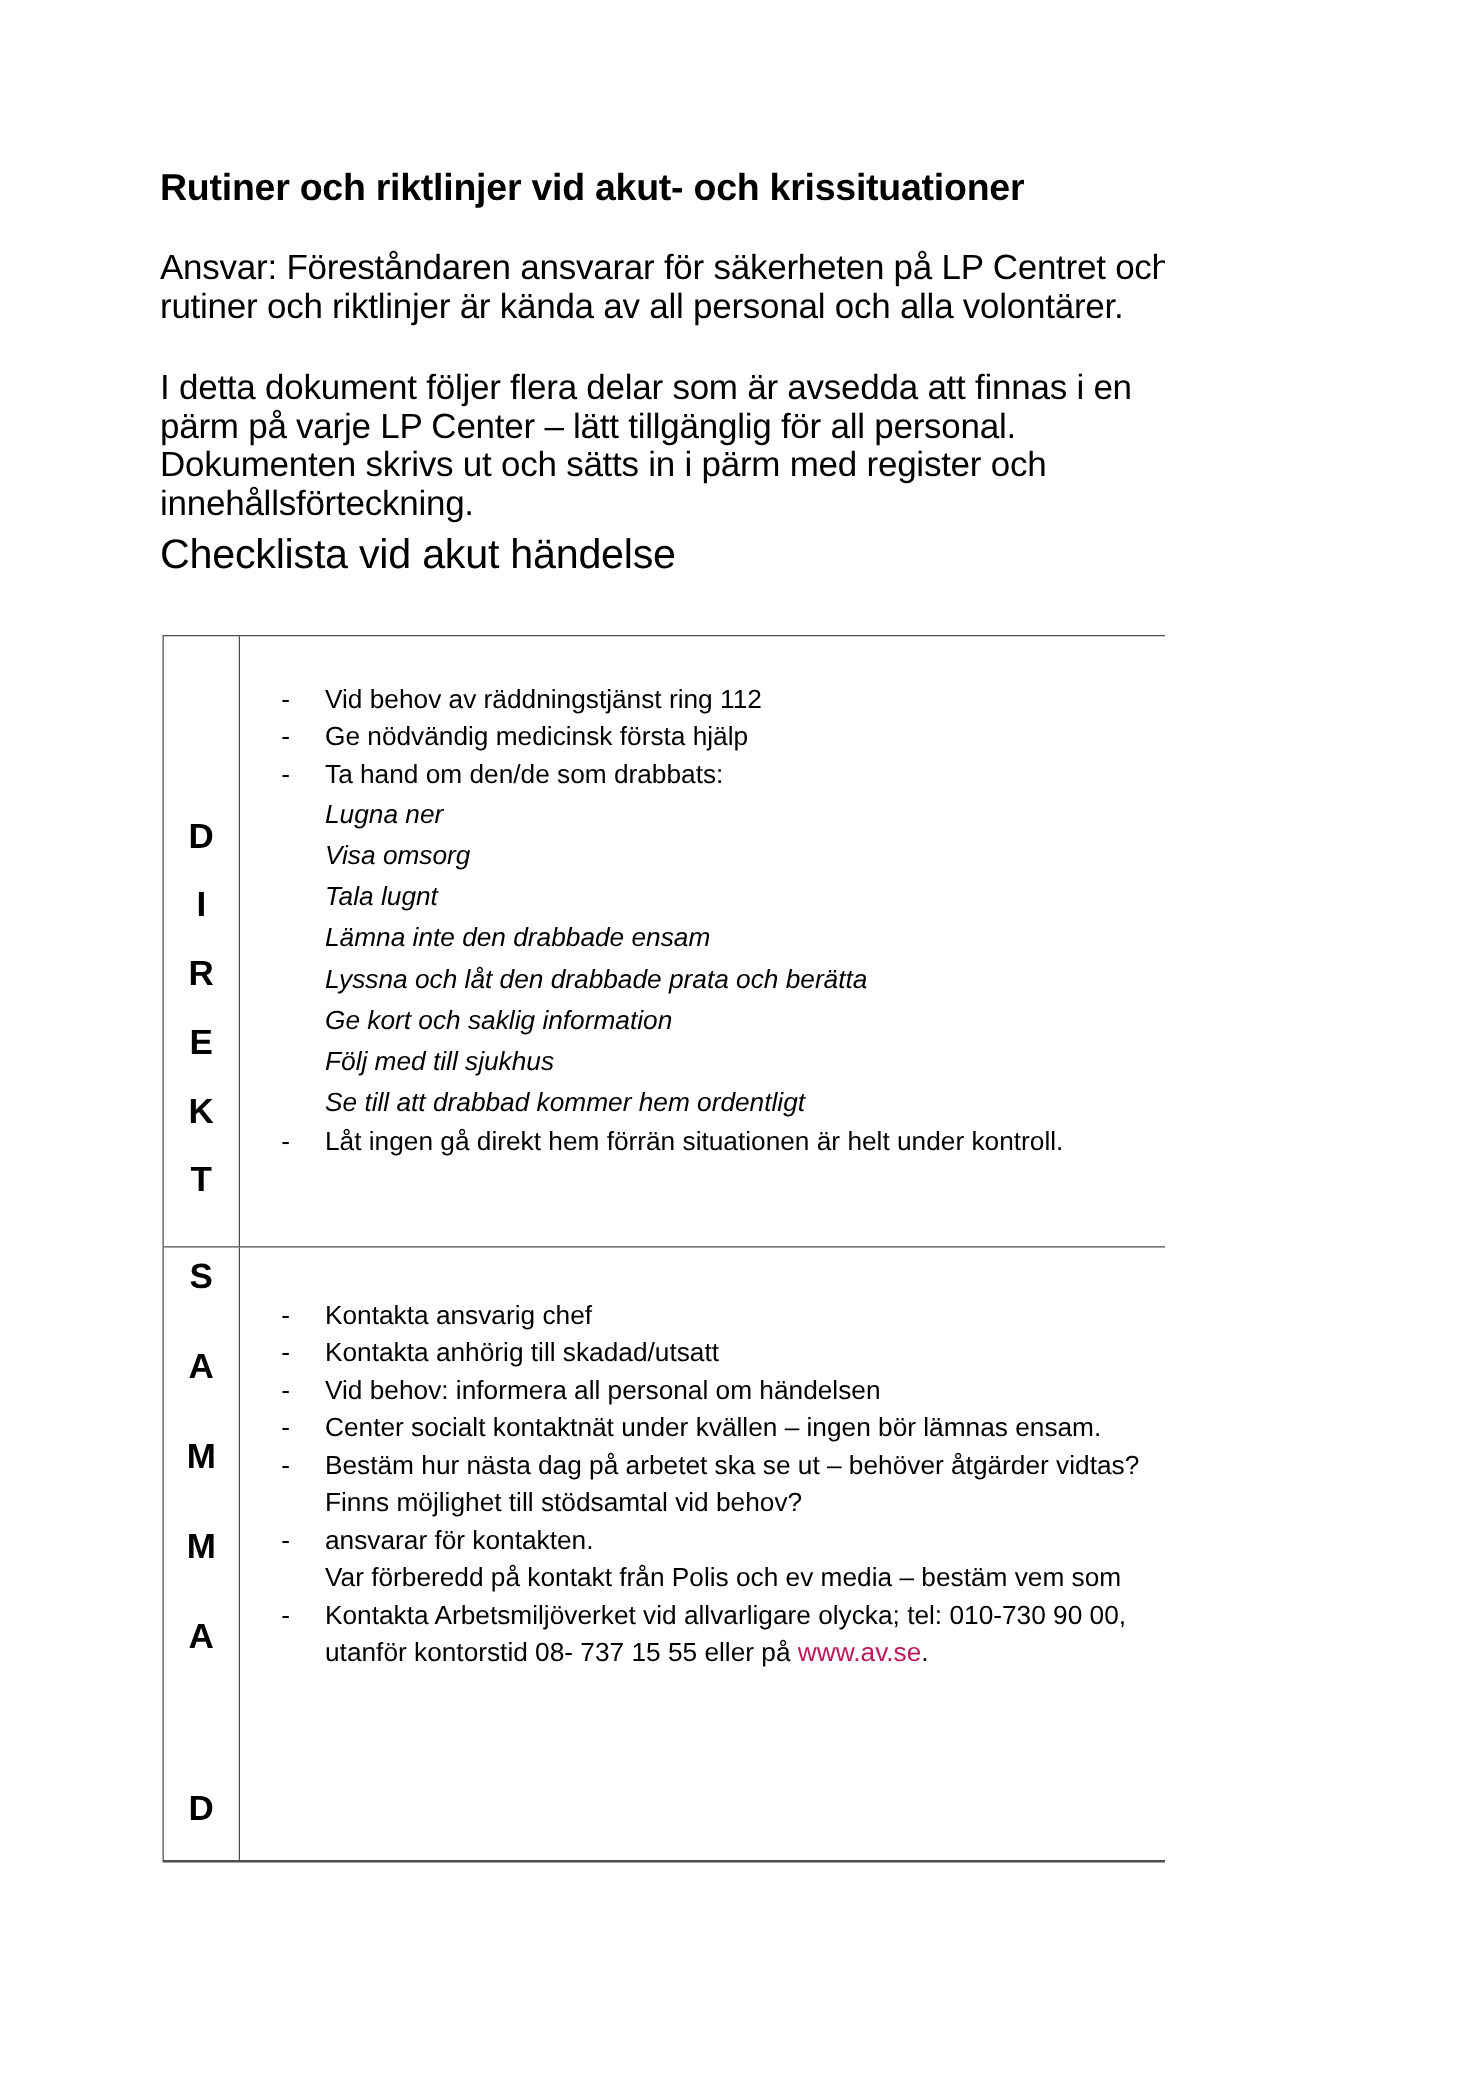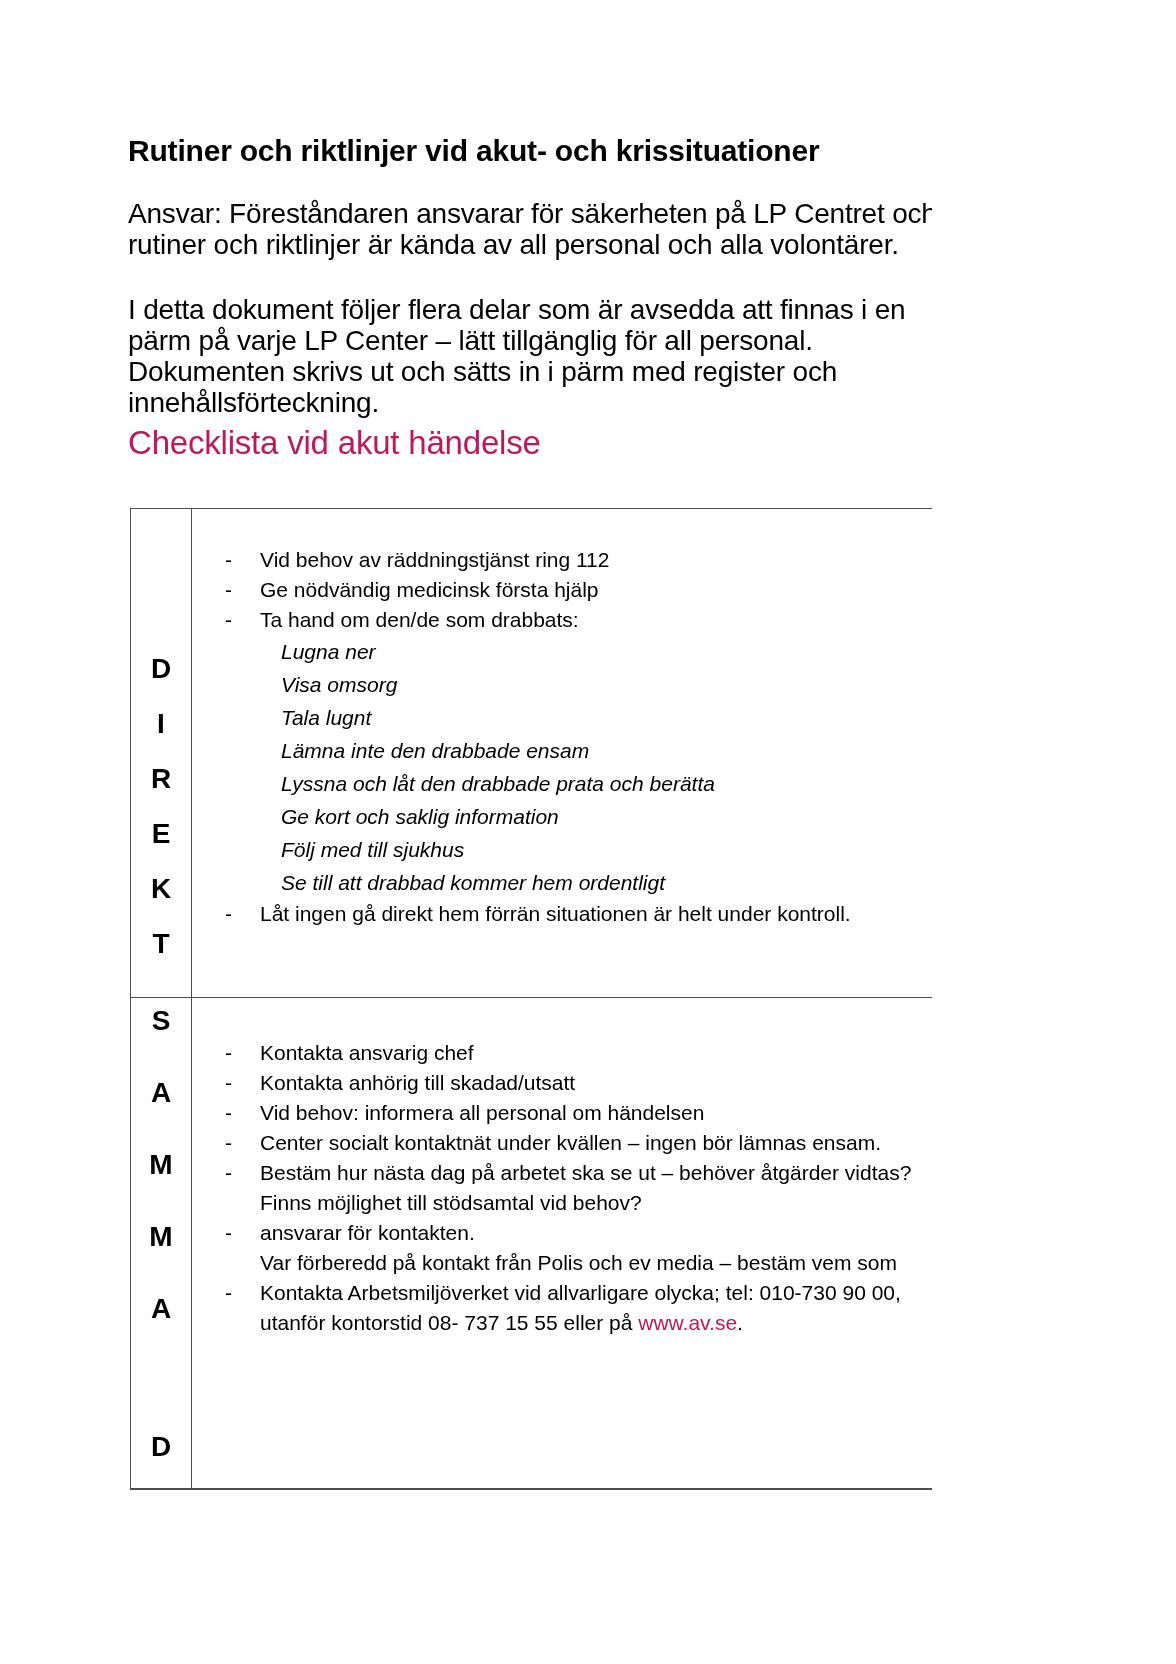--- a/index.html
+++ b/index.html
@@ -35,21 +35,21 @@
     letter-spacing: -0.2px;
   }
   .intro-1 { top: 198px; }
   .intro-2 { top: 294px; }
   .section-heading {
     position: absolute;
     left: 128px;
     top: 424px;
     font-size: 33px;
     font-weight: 400;
-    color: #be185d;
+    color: #000000;
     letter-spacing: -0.2px;
   }
   .checklist-table {
     position: absolute;
     left: 130px;
     top: 508px;
     width: 911px;
     border: 1px solid #4d4d4d;
     border-bottom-width: 2px;
     box-sizing: border-box;
@@ -88,21 +88,21 @@
   .bullet {
     display: flex;
     align-items: flex-start;
   }
   .bullet .dash {
     width: 35px;
     flex: none;
   }
   .bullet .btext { flex: 1; }
   .italic-line {
-    margin-left: 56px;
+    margin-left: 35px;
     font-style: italic;
     line-height: 33px;
   }
   .doc-link {
     color: #be185d;
     cursor: pointer;
   }
 </style>
 </head>
 <body>

